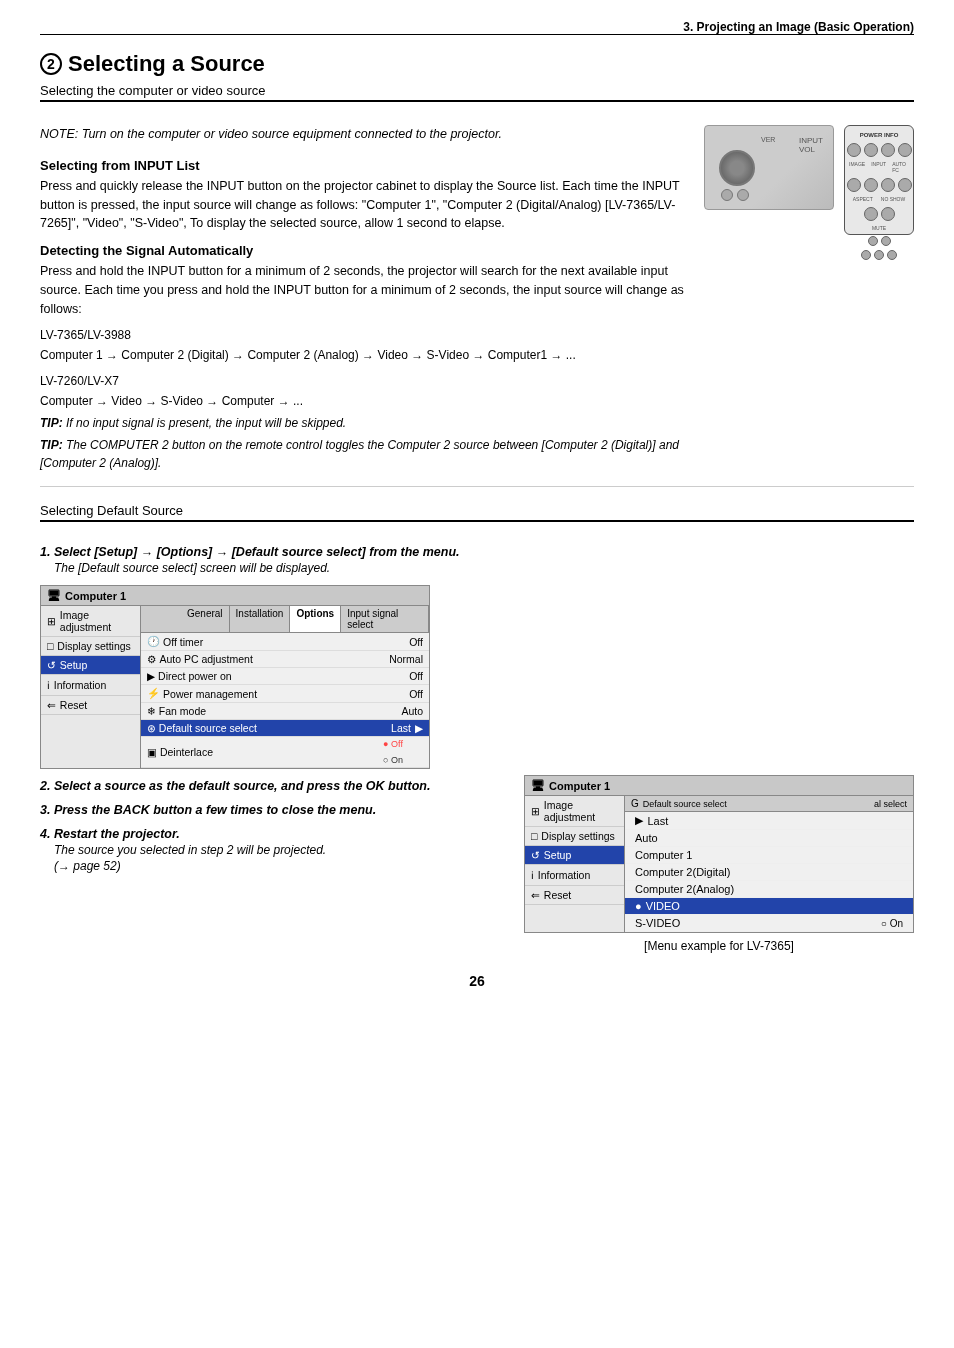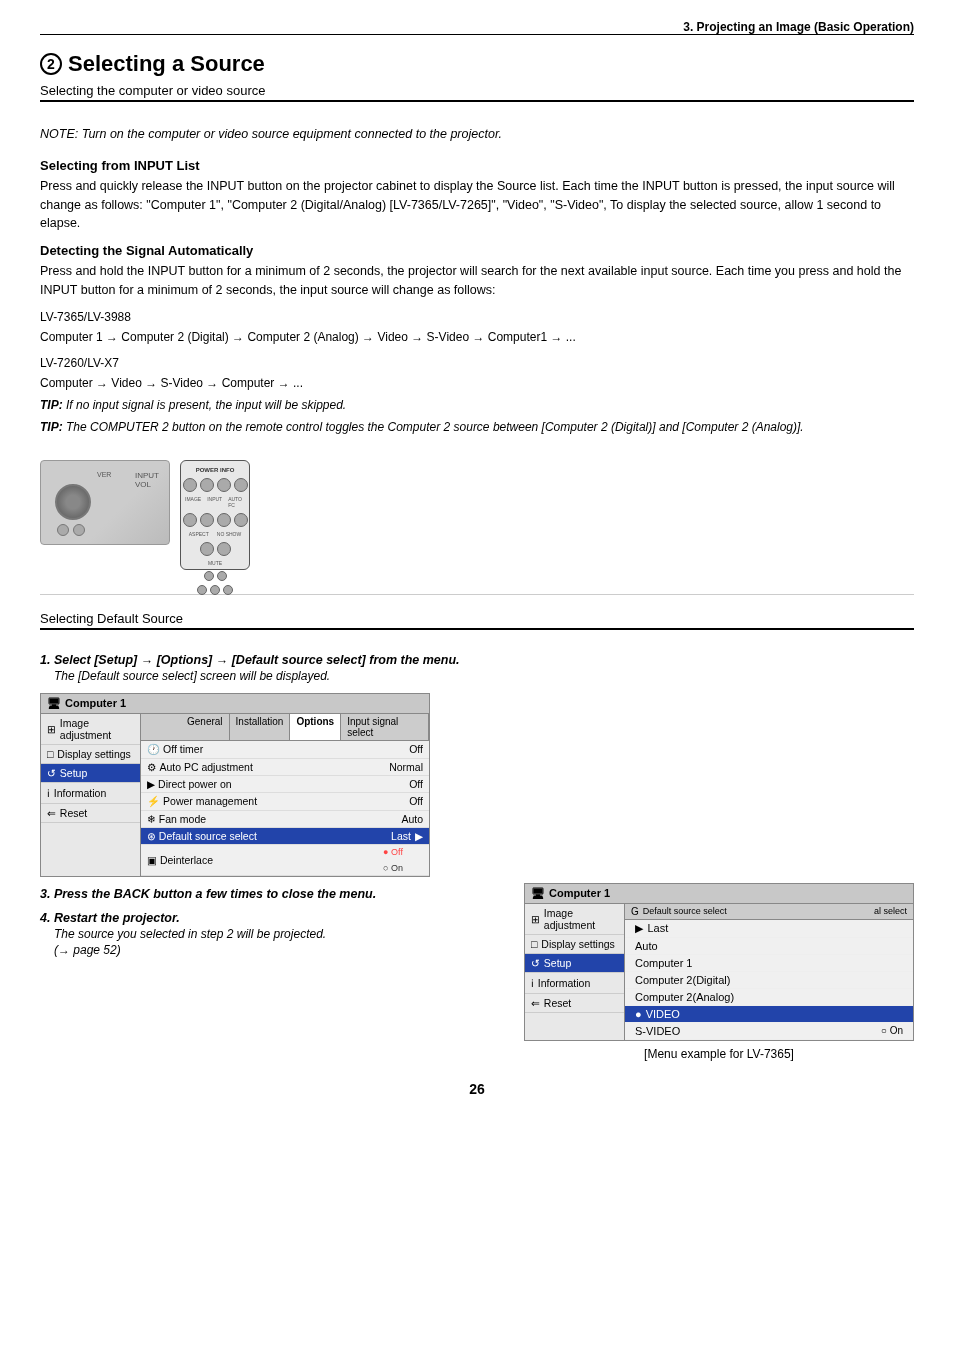--- a/index.html
+++ b/index.html
@@ -48,22 +48,21 @@
       color: #000;
     }
     .note-italic {
       font-style: italic;
       font-size: 12.5px;
       margin-bottom: 14px;
     }
     .top-area {
       display: flex;
       gap: 20px;
-      margin-bottom: 24px;
-      flex-direction: column;
+      margin-bottom: 10px;
     }
     .top-text { flex: 1; }
     .top-images {
       display: flex;
       gap: 10px;
       align-items: flex-start;
       flex-shrink: 0;
     }
     .subsection-title {
       font-weight: bold;
@@ -431,20 +430,23 @@
               <div class="menu-row-label"><span>▣</span> Deinterlace</div>
               <div class="menu-row-value" style="display:flex;gap:6px;align-items:center;font-size:9px;flex-direction:column;">
                 <span class="radio-on">● Off</span>
                 <span class="radio-off">○ On</span>
               </div>
             </div>
           </div>
         </div>
       </div>
 
+      <div class="step">
+        <span class="step-num"><em><strong>2. Select a source as the default source, and press the OK button.</strong></em></span>
+      </div>
 
       <div class="step">
         <span class="step-num"><em><strong>3. Press the BACK button a few times to close the menu.</strong></em></span>
       </div>
 
       <div class="step">
         <span class="step-num"><em><strong>4. Restart the projector.</strong></em></span>
         <div class="step-sub"><em>The source you selected in step 2 will be projected.</em></div>
         <div class="step-sub"><em>(→ page 52)</em></div>
       </div>

